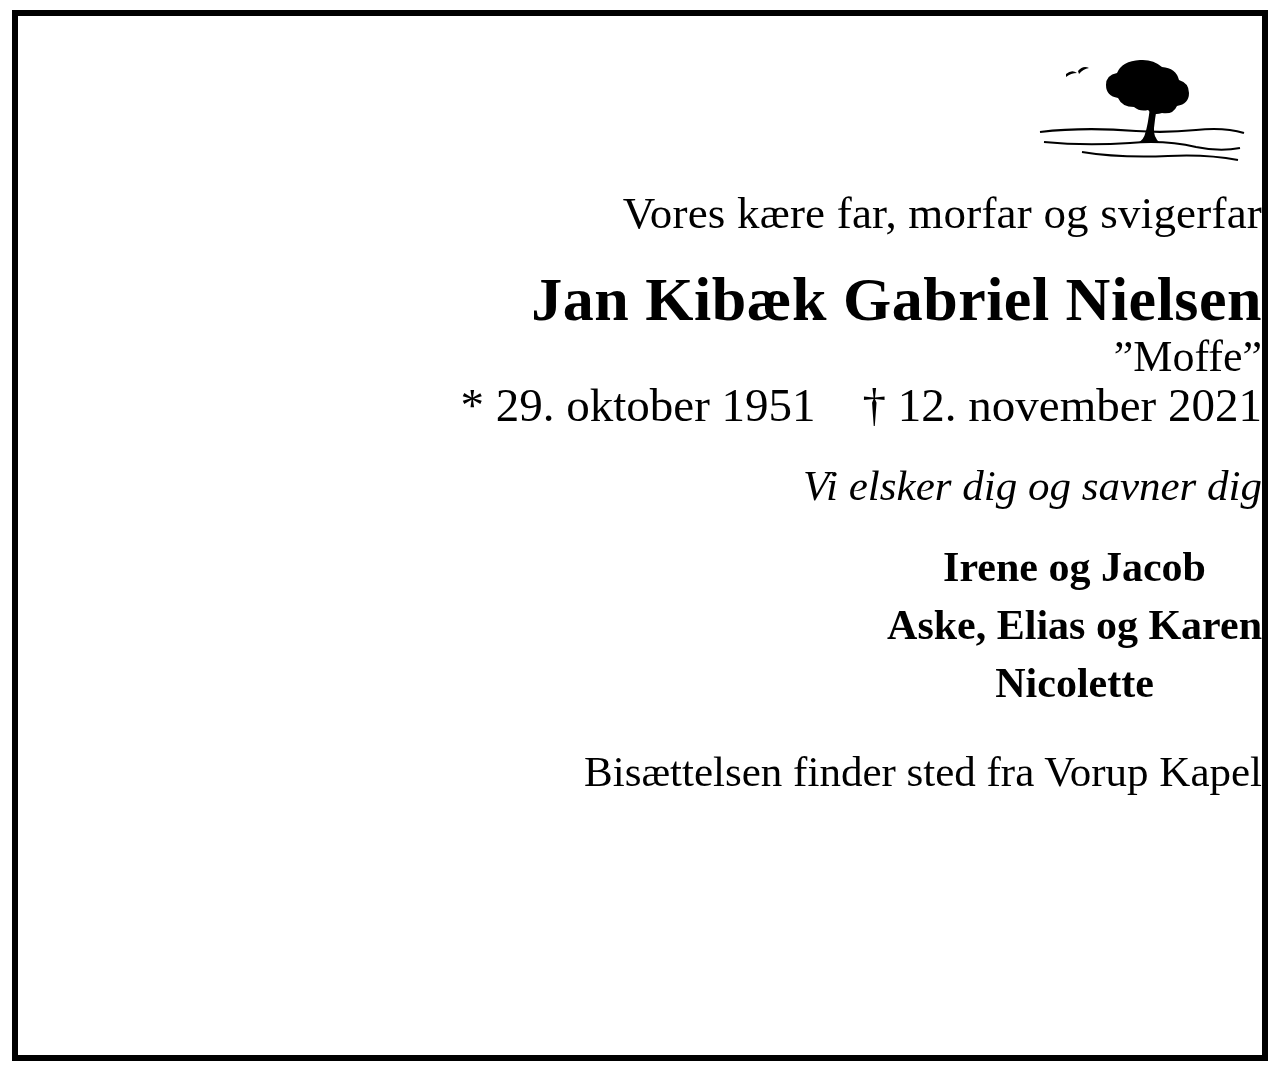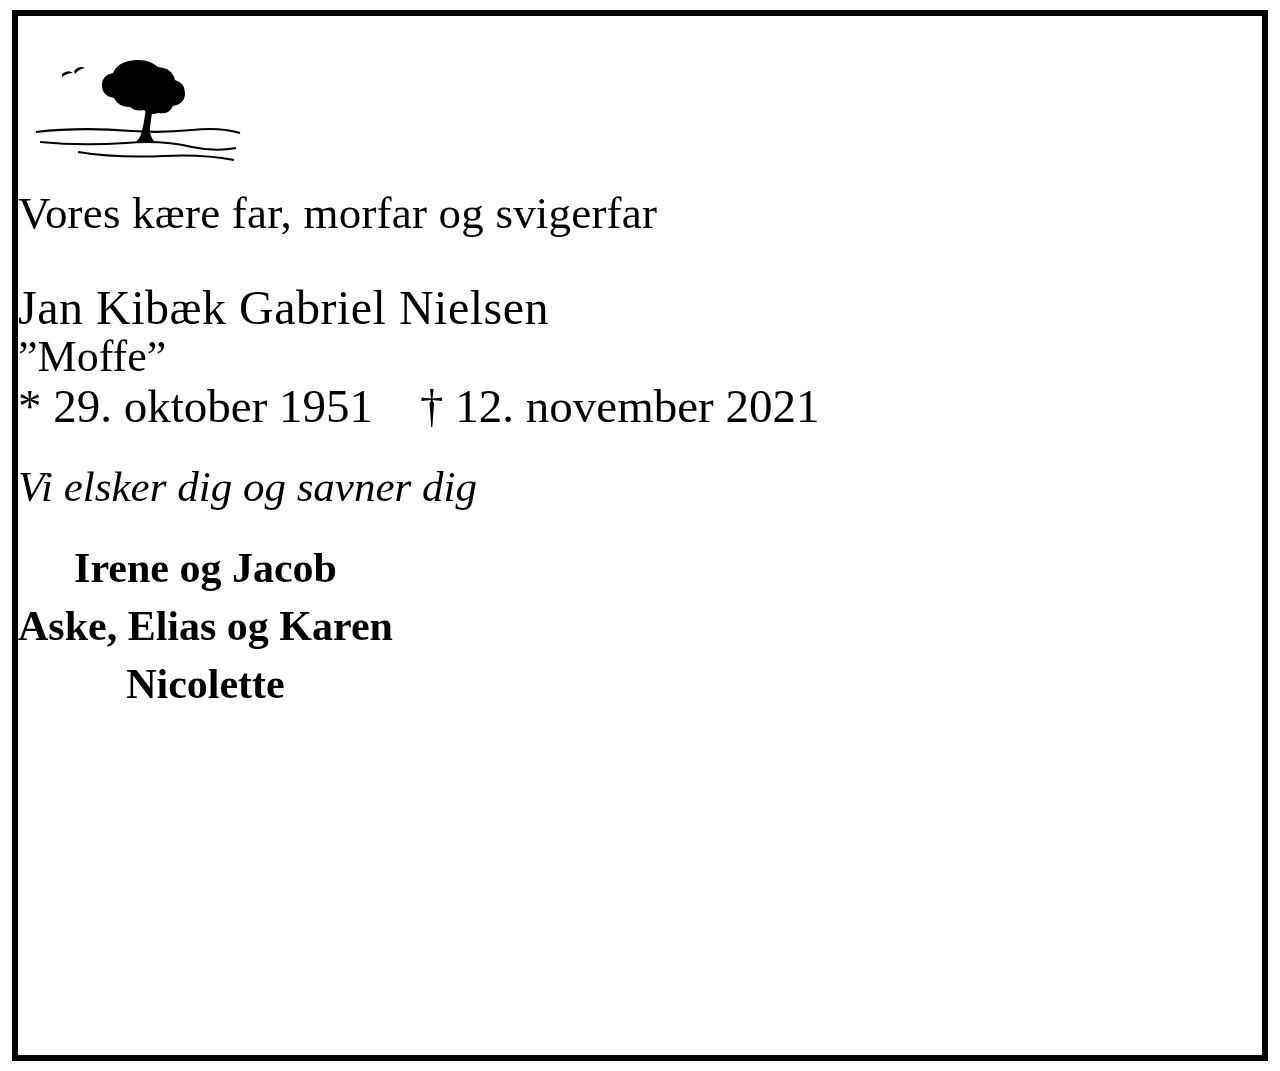--- a/index.html
+++ b/index.html
@@ -18,41 +18,41 @@
     position: absolute;
     left: 12px;
     top: 10px;
     width: 1256px;
     height: 1051px;
     box-sizing: border-box;
     border: 6px solid #000000;
     background: #ffffff;
     display: flex;
     flex-direction: column;
-    align-items: flex-start;
+    align-items: flex-end;
   }
   .emblem {
     margin-top: 36px;
     width: 240px;
     height: 115px;
     display: block;
   }
   .line {
     text-align: center;
     line-height: 1.08;
   }
   .relation {
     font-size: 45px;
     margin-top: 22px;
     letter-spacing: 0.2px;
   }
   .name {
-    font-size: 48px;
-    font-weight: normal;
-    margin-top: 44px;
+    font-size: 62px;
+    font-weight: bold;
+    margin-top: 28px;
     letter-spacing: 0.5px;
   }
   .nickname {
     font-size: 44px;
   }
   .dates {
     font-size: 47px;
     white-space: pre;
   }
   .epitaph {
@@ -104,15 +104,16 @@
 
   <div class="line epitaph">Vi elsker dig og savner dig</div>
 
   <div class="survivors">
     <div>Irene og Jacob</div>
     <div>Aske, Elias og Karen</div>
     <div>Nicolette</div>
   </div>
 
   <div class="ceremony">
+    <div>Bisættelsen finder sted fra Vorup Kapel</div>
   </div>
 
 </div>
 
 </body></html>

